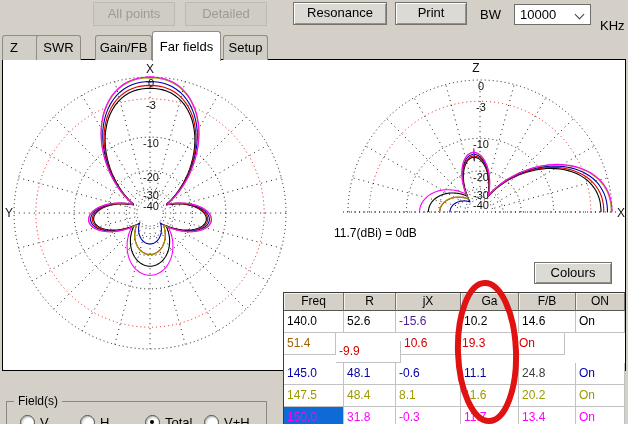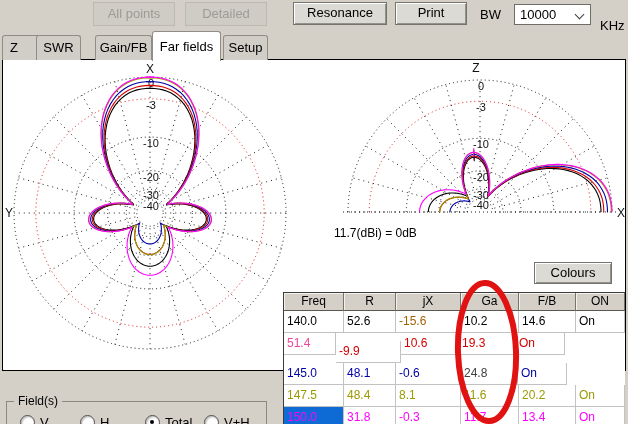--- a/index.html
+++ b/index.html
@@ -177,36 +177,37 @@
       <div class="hcell" style="width: 60px;">Freq</div>
       <div class="hcell" style="width: 52px;">R</div>
       <div class="hcell" style="width: 65px;">jX</div>
       <div class="hcell" style="width: 58px;">Ga</div>
       <div class="hcell" style="width: 57px;">F/B</div>
       <div class="hcell" style="width: 49px;">ON</div>
     </div>
     <div class="trow">
       <div class="dcell" style="width: 60px; color: rgb(0, 0, 0);">140.0</div>
       <div class="dcell" style="width: 52px; color: rgb(0, 0, 0);">52.6</div>
-      <div class="dcell" style="width: 65px; color: #a16207;">-15.6</div>
+      <div class="dcell" style="width: 65px; color: #4c1d95;">-15.6</div>
       <div class="dcell" style="width: 58px; color: rgb(0, 0, 0);">10.2</div>
       <div class="dcell" style="width: 57px; color: rgb(0, 0, 0);">14.6</div>
       <div class="dcell" style="width: 49px; color: rgb(0, 0, 0);">On</div>
     </div>
     <div class="trow">
-      <div class="dcell" style="width: 52px; color: #ec4899;">51.4</div>
+      <div class="dcell" style="width: 52px; color: #a16207;">51.4</div>
       <div class="dcell" style="width: 65px; color: rgb(212, 0, 0); margin-top: 8px;">-9.9</div>
       <div class="dcell" style="width: 58px; color: rgb(212, 0, 0);">10.6</div>
       <div class="dcell" style="width: 57px; color: rgb(212, 0, 0);">19.3</div>
       <div class="dcell" style="width: 49px; color: rgb(212, 0, 0);">On</div>
     </div>
     <div class="trow">
       <div class="dcell" style="width: 60px; color: rgb(0, 0, 168);">145.0</div>
       <div class="dcell" style="width: 52px; color: rgb(0, 0, 168);">48.1</div>
       <div class="dcell" style="width: 65px; color: rgb(0, 0, 168);">-0.6</div>
+      <div class="dcell" style="width: 58px; color: rgb(0, 0, 168);">11.1</div>
       <div class="dcell" style="width: 57px; color: #404040;">24.8</div>
       <div class="dcell" style="width: 49px; color: rgb(0, 0, 168);">On</div>
     </div>
     <div class="trow">
       <div class="dcell" style="width: 60px; color: rgb(154, 154, 0);">147.5</div>
       <div class="dcell" style="width: 52px; color: rgb(154, 154, 0);">48.4</div>
       <div class="dcell" style="width: 65px; color: rgb(154, 154, 0);">8.1</div>
       <div class="dcell" style="width: 58px; color: rgb(154, 154, 0);">11.6</div>
       <div class="dcell" style="width: 57px; color: rgb(154, 154, 0);">20.2</div>
       <div class="dcell" style="width: 49px; color: rgb(154, 154, 0);">On</div>

